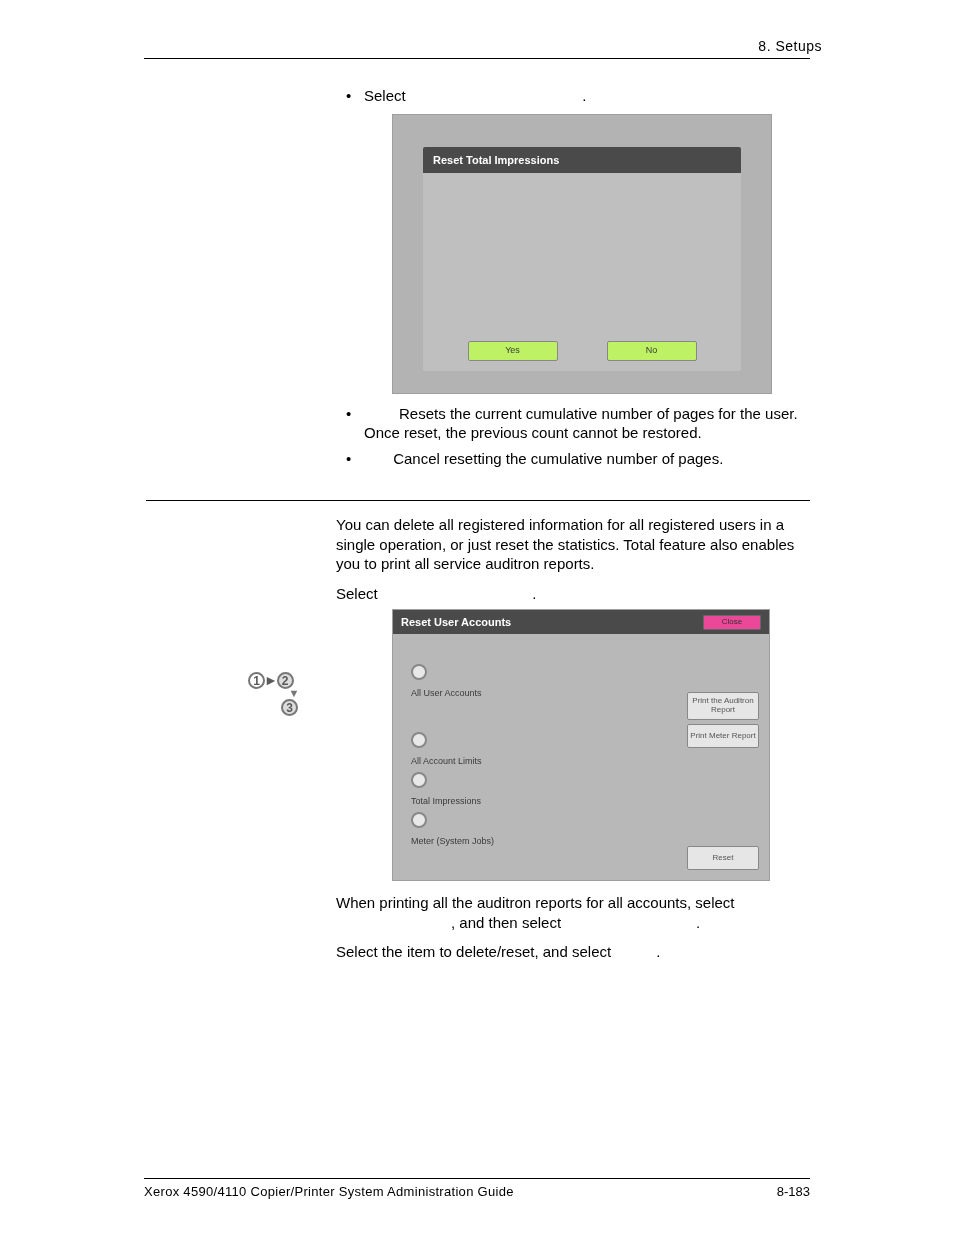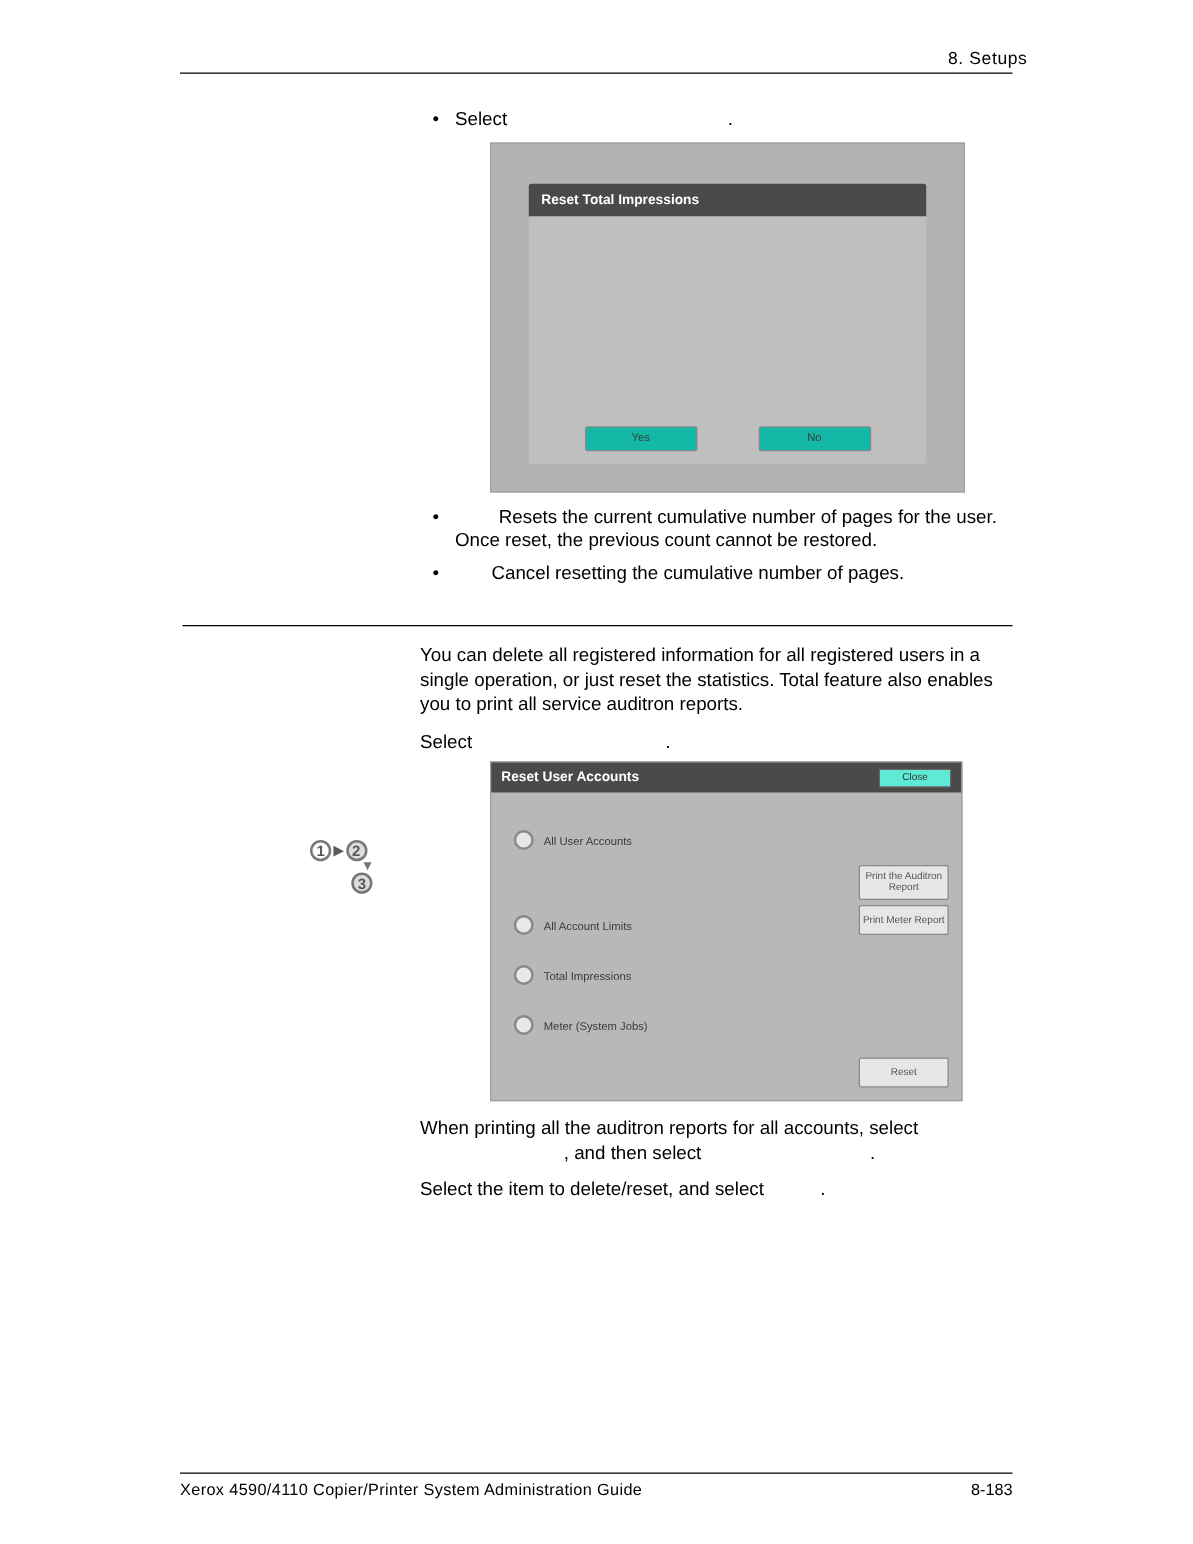--- a/index.html
+++ b/index.html
@@ -60,21 +60,21 @@
     font-size: 11px; font-weight: bold;
     padding: 6px 10px;
     border-top-left-radius: 2px; border-top-right-radius: 2px;
   }
   .shot1 .txt { padding: 12px 18px 0 18px; line-height: 1.4; }
   .shot1 .btnrow {
     position: absolute; bottom: 10px; left: 0; right: 0;
     display: flex; justify-content: space-around; padding: 0 20px;
   }
   .shot1 .btn {
-    width: 90px; height: 20px; background: #14b8a6;
+    width: 90px; height: 20px; background: #bef264;
     border: 1px solid #888; border-radius: 2px;
     font-size: 9px; display: flex; align-items: center; justify-content: center;
   }
 
   
   .divider {
     border-bottom: 1px solid #000;
     margin: 32px 0 14px -190px;
   }
 
@@ -106,28 +106,28 @@
     color: #3a3a3a;
     border: 1px solid #9e9e9e;
   }
   .shot2 .hdr {
     background: #4a4a4a; color: #fff;
     height: 24px; display: flex; align-items: center;
     padding: 0 8px; justify-content: space-between;
     font-weight: bold; font-size: 11px;
   }
   .shot2 .hdr .cbtn {
-    background: #5eead4; color: #333; font-weight: normal;
+    background: #ec4899; color: #333; font-weight: normal;
     font-size: 8px; width: 58px; height: 15px;
     display: flex; align-items: center; justify-content: center;
     border: 1px solid #666; border-radius: 1px;
   }
   .shot2 .opt {
     position: absolute; left: 18px;
-    display: flex; align-items: flex-end; gap: 8px;
+    display: flex; align-items: flex-start; gap: 8px; flex-direction: column;
   }
   .shot2 .radio {
     width: 16px; height: 16px; border: 2px solid #888; border-radius: 50%;
     background: #e8e8e8; flex: none;
   }
   .shot2 .rbtn {
     position: absolute; right: 10px;
     width: 72px; height: 24px; background: #e6e6e6;
     border: 1px solid #888; border-radius: 2px;
     font-size: 8px; display: flex; align-items: center; justify-content: center;

